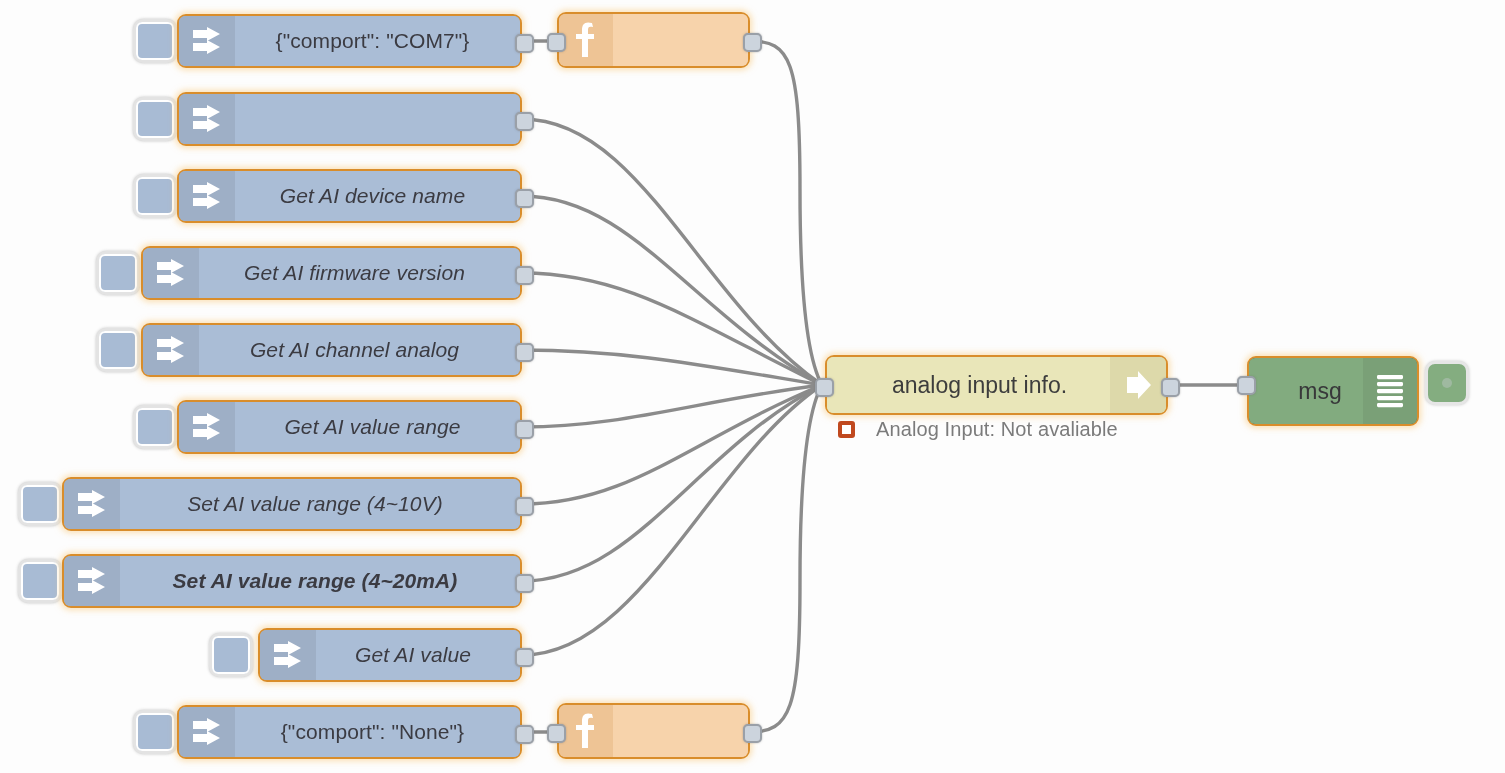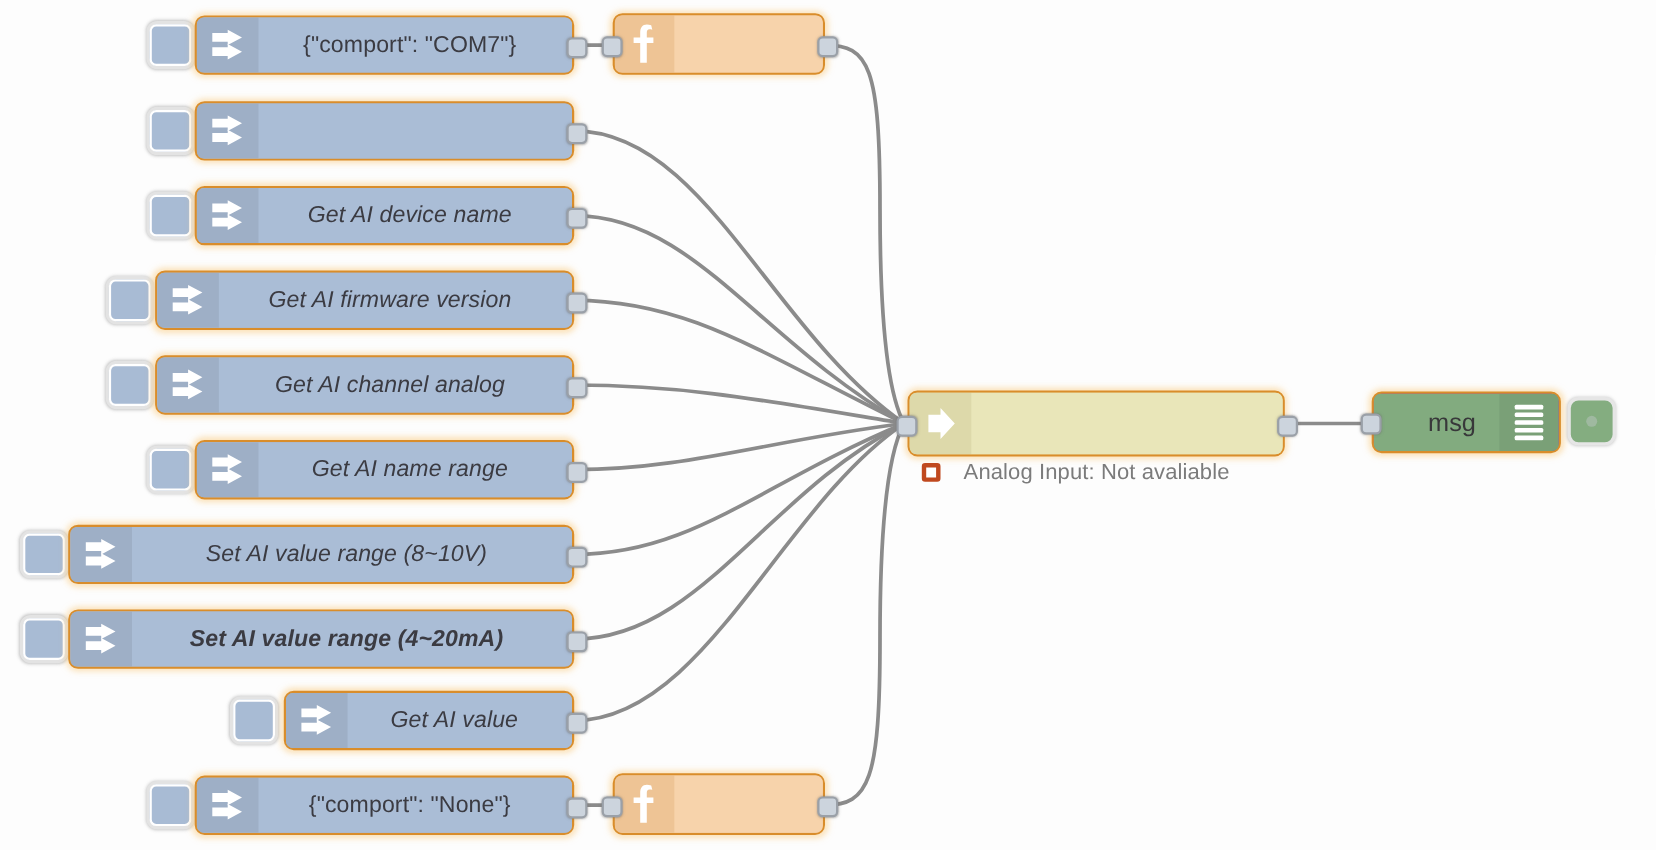--- a/index.html
+++ b/index.html
@@ -140,22 +140,22 @@
     height: 100%;
     background: rgba(120,110,40,0.10);
     display: flex;
     align-items: center;
     justify-content: center;
     flex: 0 0 56px;
   }
 
   
   .dbgnode {
-    background: #a21caf;
-    height: 56px;
+    background: #404040;
+    height: 70px;
   }
   .dbgnode .node-inner { background: #82ab7f; }
   .dbgnode .label {
     flex: 1;
     text-align: center;
     font-size: 23px;
     color: #38383a;
     padding-left: 28px;
     white-space: nowrap;
   }
@@ -325,36 +325,36 @@
         <div class="btn-face"></div>
       </div>
       <div class="node inject" style="left: 177px; top: 400px; width: 345px;">
         <div class="node-inner">
           <div class="icon-box">
             <svg class="arrow-svg" width="34" height="30" viewBox="0 0 34 30" xmlns="http://www.w3.org/2000/svg">
               <path d="M3 4 H17 V1 L30 8 L17 15 V12 H3 Z" fill="#ffffff"></path>
               <path d="M3 17 H17 V14 L30 21 L17 28 V25 H3 Z" fill="#ffffff"></path>
             </svg>
           </div>
-          <div class="label">Get AI name range</div>
+          <div class="label">Get AI value range</div>
         </div>
         <div class="port" style="top: 17.5px; left: 336px;"></div>
       </div>
       <div class="inject-btn" style="left: 18px; top: 482px;">
         <div class="btn-face"></div>
       </div>
       <div class="node inject" style="left: 62px; top: 477px; width: 460px;">
         <div class="node-inner">
           <div class="icon-box">
             <svg class="arrow-svg" width="34" height="30" viewBox="0 0 34 30" xmlns="http://www.w3.org/2000/svg">
               <path d="M3 4 H17 V1 L30 8 L17 15 V12 H3 Z" fill="#ffffff"></path>
               <path d="M3 17 H17 V14 L30 21 L17 28 V25 H3 Z" fill="#ffffff"></path>
             </svg>
           </div>
-          <div class="label">Set AI value range (8~10V)</div>
+          <div class="label">Set AI value range (4~10V)</div>
         </div>
         <div class="port" style="top: 17.5px; left: 451px;"></div>
       </div>
       <div class="inject-btn" style="left: 18px; top: 559px;">
         <div class="btn-face"></div>
       </div>
       <div class="node inject" style="left: 62px; top: 554px; width: 460px; font-weight: bold;">
         <div class="node-inner">
           <div class="icon-box">
             <svg class="arrow-svg" width="34" height="30" viewBox="0 0 34 30" xmlns="http://www.w3.org/2000/svg">
@@ -415,20 +415,21 @@
               <path d="M19 3 C12 1 9 4 9 10 V14 H3 V19 H9 V37 H15 V19 H21 V14 H15 V10 C15 7 16 6 20 7 Z" fill="#ffffff"></path>
             </svg>
           </div>
           <div class="label"></div>
         </div>
         <div class="port" style="top: 18.5px; left: -12px;"></div>
         <div class="port" style="top: 18.5px; left: 184px;"></div>
       </div>
       <div class="node infonode" style="left: 825px; top: 355px; width: 343px;">
         <div class="node-inner">
+          <div class="label">analog input info.</div>
           <div class="icon-box">
             <svg class="arrow-svg" width="34" height="34" viewBox="0 0 34 34" xmlns="http://www.w3.org/2000/svg">
               <path d="M6 9 H17 V3 L30 17 L17 31 V25 H6 Z" fill="#ffffff"></path>
             </svg>
           </div>
         </div>
         <div class="port" style="top: 20.5px; left: -12px;"></div>
         <div class="port" style="top: 20.5px; left: 334px;"></div>
       </div>
       <div class="status" style="left: 838px; top: 418px;">

